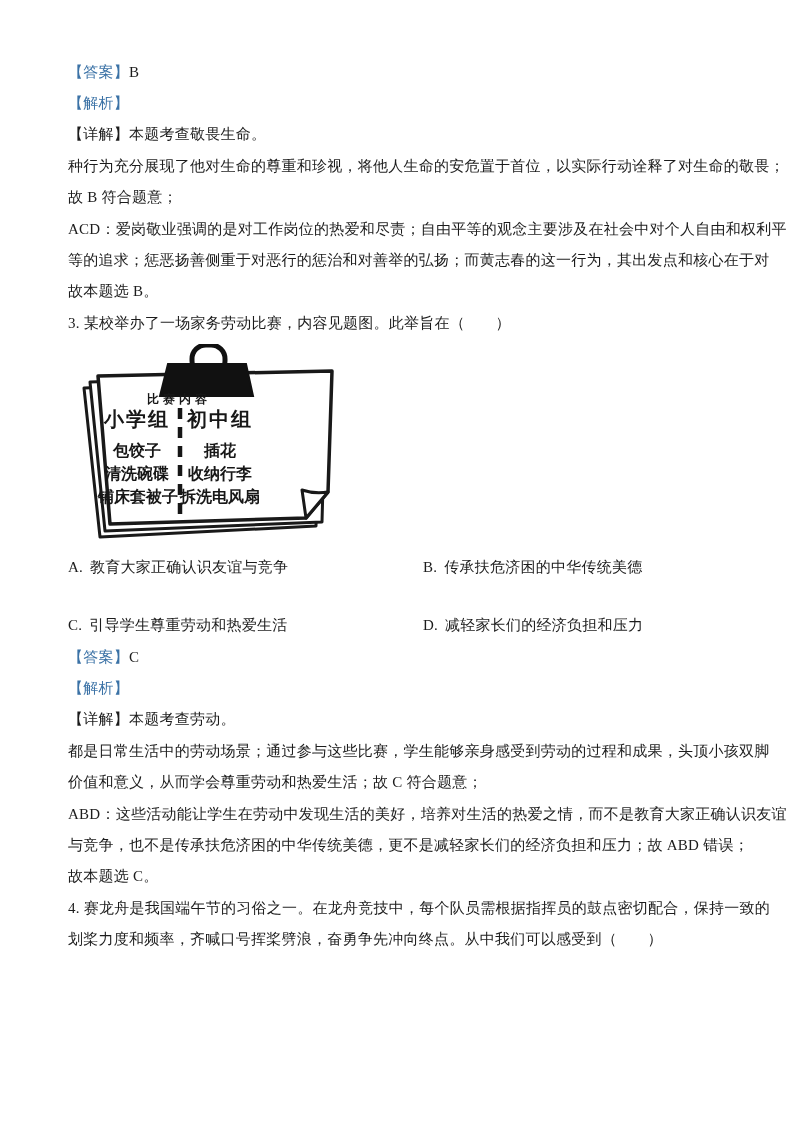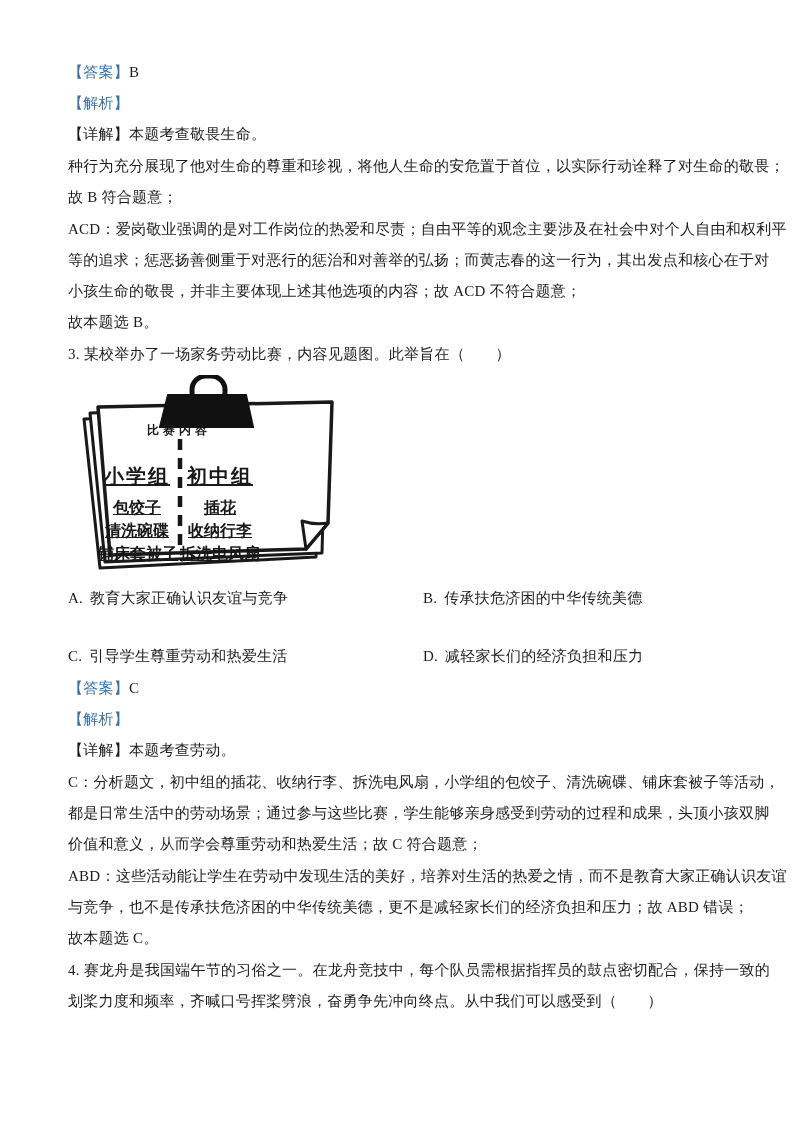--- a/index.html
+++ b/index.html
@@ -15,21 +15,21 @@
   .ans-val { color:#1c1c1c; }
   .para { margin-top:1px; }
 
   
   .figure { position:relative; width:272px; height:202px; margin:5px 0 5px 6px; }
   .figure svg { position:absolute; left:0; top:0; }
   .fig-title {
     position:absolute; left:24px; top:47px; width:162px; text-align:center;
     font-weight:bold; font-size:12px; letter-spacing:4px; color:#171717;
   }
-  .fig-cols { position:absolute; left:24px; top:88px; width:166px; display:flex;text-decoration:underline; }
+  .fig-cols { position:absolute; left:24px; top:62px; width:166px; display:flex; }
   .fig-col { text-align:center; }
   .fig-col.left { width:78px; }
   .fig-col.right { width:88px; }
   .fig-header { font-weight:bold; font-size:20px; letter-spacing:2px; line-height:26px; margin-bottom:7px; color:#171717; }
   .fig-item { font-weight:bold; font-size:16px; line-height:23px; white-space:nowrap; color:#171717; }
 
   
   .options { display:grid; grid-template-columns:330px auto; margin-top:2px;gap:25px; }
   .option { font-size:15px; line-height:32.5px; white-space:nowrap; letter-spacing:.25px; }
   .option .opt-label { margin-right:7px; }
@@ -44,21 +44,20 @@
   <div class="line">【详解】本题考查敬畏生命。</div>
 
   <div class="para">
     <div class="line">种行为充分展现了他对生命的尊重和珍视，将他人生命的安危置于首位，以实际行动诠释了对生命的敬畏；</div>
     <div class="line">故 B 符合题意；</div>
   </div>
 
   <div class="para">
     <div class="line">ACD：爱岗敬业强调的是对工作岗位的热爱和尽责；自由平等的观念主要涉及在社会中对个人自由和权利平</div>
     <div class="line">等的追求；惩恶扬善侧重于对恶行的惩治和对善举的弘扬；而黄志春的这一行为，其出发点和核心在于对</div>
-    <div class="line">小孩生命的敬畏，并非主要体现上述其他选项的内容；故 ACD 不符合题意；</div>
     <div class="line">故本题选 B。</div>
   </div>
 
   <div class="line para">3. 某校举办了一场家务劳动比赛，内容见题图。此举旨在（　　）</div>
 
   <div class="figure">
     <svg width="272" height="202" viewBox="0 0 272 202">
 
       <polygon points="10,44 246,35 242,182 26,193" fill="#ffffff" stroke="#191919" stroke-width="3" stroke-linejoin="round"></polygon>
       <polygon points="16,38 252,30 248,178 31,187" fill="#ffffff" stroke="#191919" stroke-width="3" stroke-linejoin="round"></polygon>
@@ -94,21 +93,20 @@
     <div class="option"><span class="opt-label">B.</span><span>传承扶危济困的中华传统美德</span></div>
     <div class="option"><span class="opt-label">C.</span><span>引导学生尊重劳动和热爱生活</span></div>
     <div class="option"><span class="opt-label">D.</span><span>减轻家长们的经济负担和压力</span></div>
   </div>
 
   <div class="line para"><span class="label-blue">【答案】</span><span class="ans-val">C</span></div>
   <div class="line label-blue">【解析】</div>
   <div class="line">【详解】本题考查劳动。</div>
 
   <div class="para">
-    <div class="line">C：分析题文，初中组的插花、收纳行李、拆洗电风扇，小学组的包饺子、清洗碗碟、铺床套被子等活动，</div>
     <div class="line">都是日常生活中的劳动场景；通过参与这些比赛，学生能够亲身感受到劳动的过程和成果，头顶小孩双脚</div>
     <div class="line">价值和意义，从而学会尊重劳动和热爱生活；故 C 符合题意；</div>
   </div>
 
   <div class="para">
     <div class="line">ABD：这些活动能让学生在劳动中发现生活的美好，培养对生活的热爱之情，而不是教育大家正确认识友谊</div>
     <div class="line">与竞争，也不是传承扶危济困的中华传统美德，更不是减轻家长们的经济负担和压力；故 ABD 错误；</div>
     <div class="line">故本题选 C。</div>
   </div>
 

